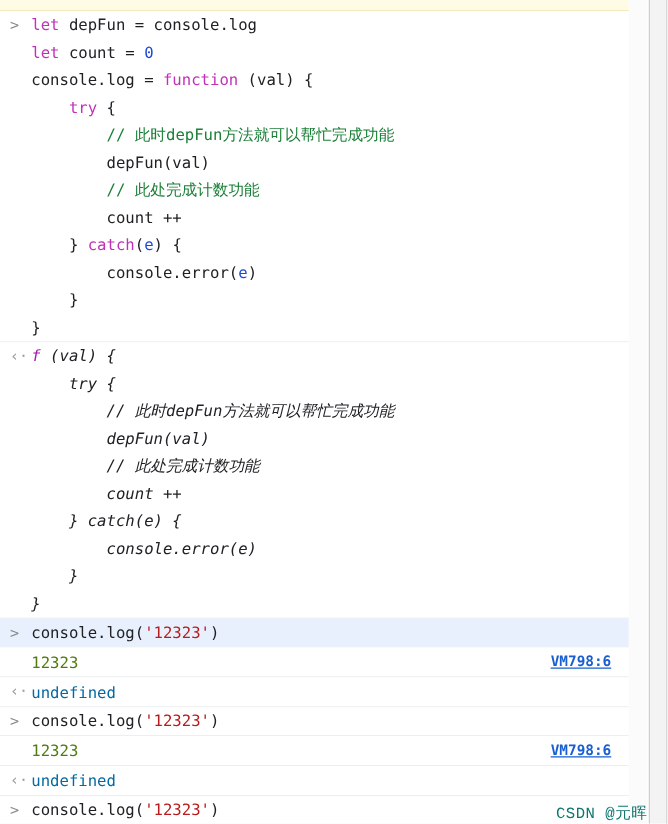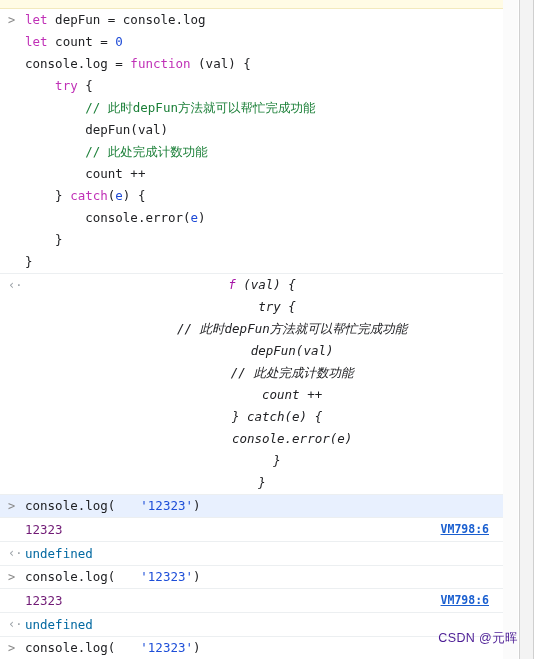--- a/index.html
+++ b/index.html
@@ -93,60 +93,60 @@
   .code {
     display: block;
     padding: 0 4px 0 25px;
     font-size: 12.5px;
     line-height: 22px;
     color: #202124;
     white-space: pre;
     font-family: "DejaVu Sans Mono", "Liberation Mono", monospace;
   }
   .code.multiline { line-height: 22px; }
-  .code.italic { font-style: italic; text-align: center; }
+  .code.italic { font-style: italic; }
 
   .kw   { color: #c031b7; }
   .num  { color: #1c49d6; }
-  .str  { color: #1d4ed8; margin-left: 25px; }
+  .str  { color: #b91c1c; }
   .cmt  { color: #1a7f37; }
   .var  { color: #1c49d6; }
   .plain{ color: #202124; }
   .fnm  { color: #a716a7; }
 
   .value-line {
     display: block;
     padding: 0 4px 0 25px;
     font-size: 12.5px;
     line-height: 23px;
-    color: #701a75;
+    color: #4d7c0f;
     white-space: pre;
   }
   .value-line.gray { color: #0369a1; }
 
   .srclink {
     position: absolute;
     right: 14px;
     top: 0;
     font-size: 11.5px;
     line-height: 23px;
     color: #1a5fd0;
     text-decoration: underline;
     font-family: "DejaVu Sans Mono", "Liberation Mono", monospace;
     cursor: pointer;
     font-weight: bold;
   }
 
   .watermark {
     position: absolute;
     right: 16px;
-    bottom: 12px;
+    bottom: 0;
     font-size: 12.5px;
-    color: #4c1d95;
-    font-family: Liberation Sans, sans-serif;
+    color: #0f766e;
+    font-family: Liberation Mono, monospace;
     letter-spacing: 0.4px;
     user-select: none;
     pointer-events: none;
   }
 </style>
 </head>
 <body>
 
 <div id="console">
 

